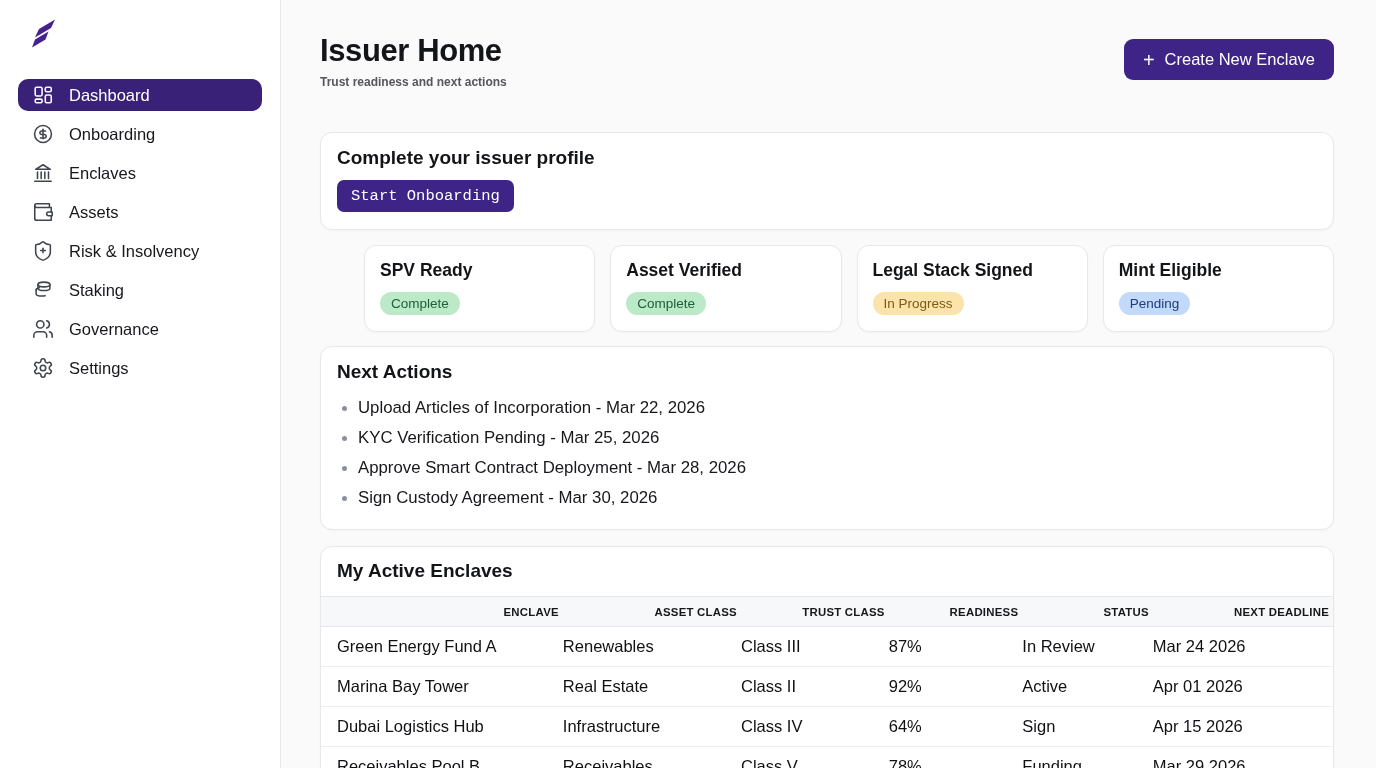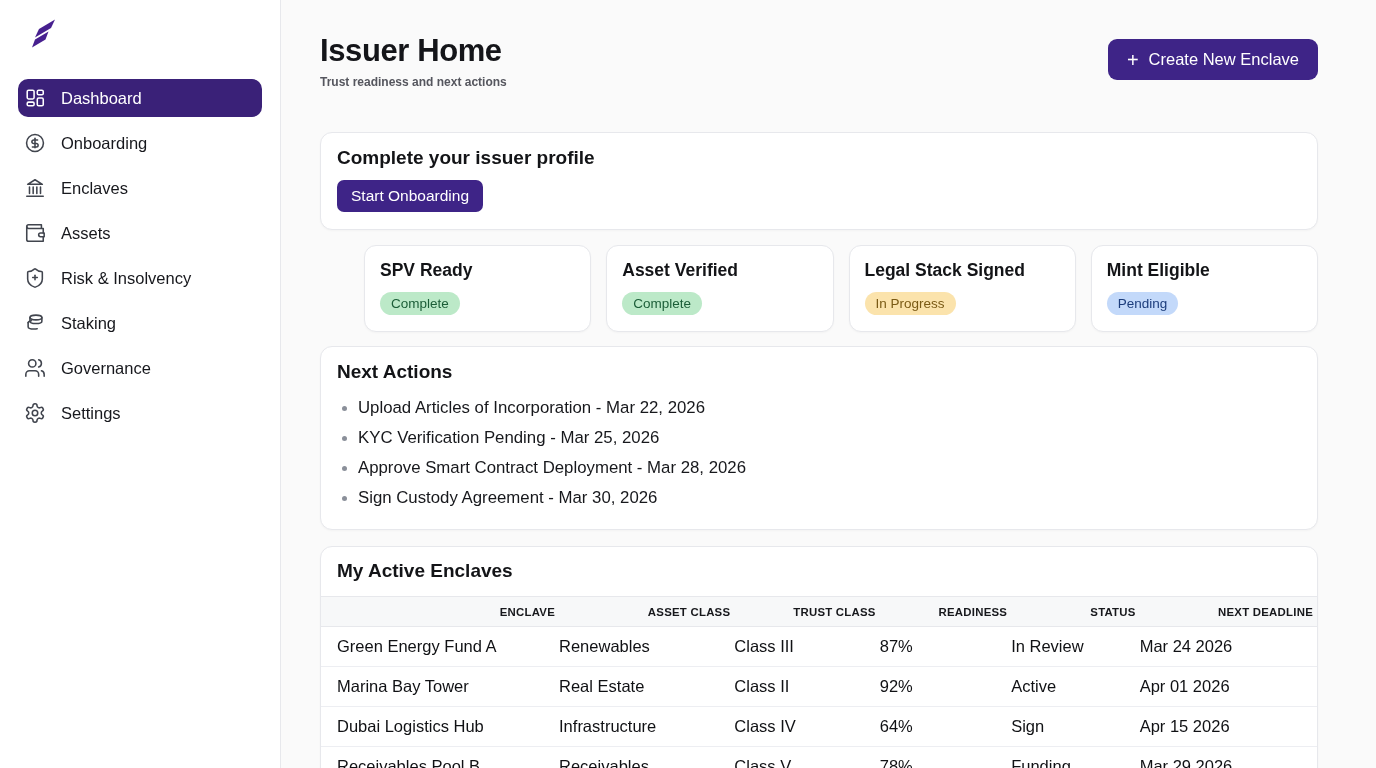--- a/index.html
+++ b/index.html
@@ -21,48 +21,48 @@
   }
   
   .sidebar{
     position:absolute;left:0;top:0;bottom:0;width:281px;
     background:#ffffff;border-right:1px solid var(--border);
   }
   .logo{margin:16px 0 0 30px;display:block;}
   .nav{margin-top:26px;}
   .nav-item{
     display:flex;align-items:center;gap:15px;
-    height:38px;margin:0 18px 7px 18px;padding-left:6px;
+    height:32px;margin:0 18px 7px 18px;padding-left:14px;
     border-radius:10px;font-size:16.5px;color:#17181d;cursor:pointer;
   }
   .nav-item .icn{width:22px;height:22px;display:flex;align-items:center;justify-content:center;}
   .nav-item .icn svg{width:22px;height:22px;stroke:#41454e;fill:none;stroke-width:1.7;stroke-linecap:round;stroke-linejoin:round;}
   .nav-item.active{background:var(--accent-dark);color:#ffffff;}
   .nav-item.active .icn svg{stroke:#ffffff;}
   
-  .main{position:absolute;left:281px;top:0;right:0;bottom:0;padding:33px 58px 0 39px;}
+  .main{position:absolute;left:281px;top:0;right:0;bottom:0;padding:33px 42px 0 39px;}
   .hdr{display:flex;justify-content:space-between;align-items:flex-start;}
   .hdr h1{font-size:31px;font-weight:700;letter-spacing:-0.4px;color:#141519;}
   .hdr .sub{font-size:12px;color:#55565e;margin-top:6px;font-weight:bold;}
   .btn-primary{
     display:inline-flex;align-items:center;gap:10px;
     background:var(--accent);color:#fff;border:none;cursor:pointer;
     font-family:inherit;font-size:16.5px;border-radius:9px;
     height:41px;padding:0 19px;margin-top:6px;
   }
   .btn-primary .plus{font-size:20px;font-weight:400;line-height:1;}
   .card{
     background:#fff;border:1px solid var(--border);border-radius:12px;
     box-shadow:0 1px 2px rgba(16,24,40,.03);
   }
   .profile-card{margin-top:43px;padding:14px 16px 17px;}
   .profile-card h2{font-size:19px;font-weight:700;}
   .btn-small{
     display:inline-block;background:var(--accent);color:#fff;border:none;cursor:pointer;
-    font-family:Liberation Sans, sans-serif;font-size:15.5px;border-radius:7px;
+    font-family:Liberation Mono, monospace;font-size:15.5px;border-radius:7px;
     padding:7px 14px;margin-top:11px;
   }
   .status-grid{display:grid;grid-template-columns:repeat(4,1fr);gap:15px;margin-top:15px;margin-left:44px;}
   .status-card{padding:14px 15px 16px;}
   .status-card h3{font-size:17.5px;font-weight:700;}
   .badge{
     display:inline-block;margin-top:11px;font-size:13.5px;
     padding:4px 11px;border-radius:999px;
   }
   .badge.green{background:var(--green-bg);color:var(--green-tx);}

